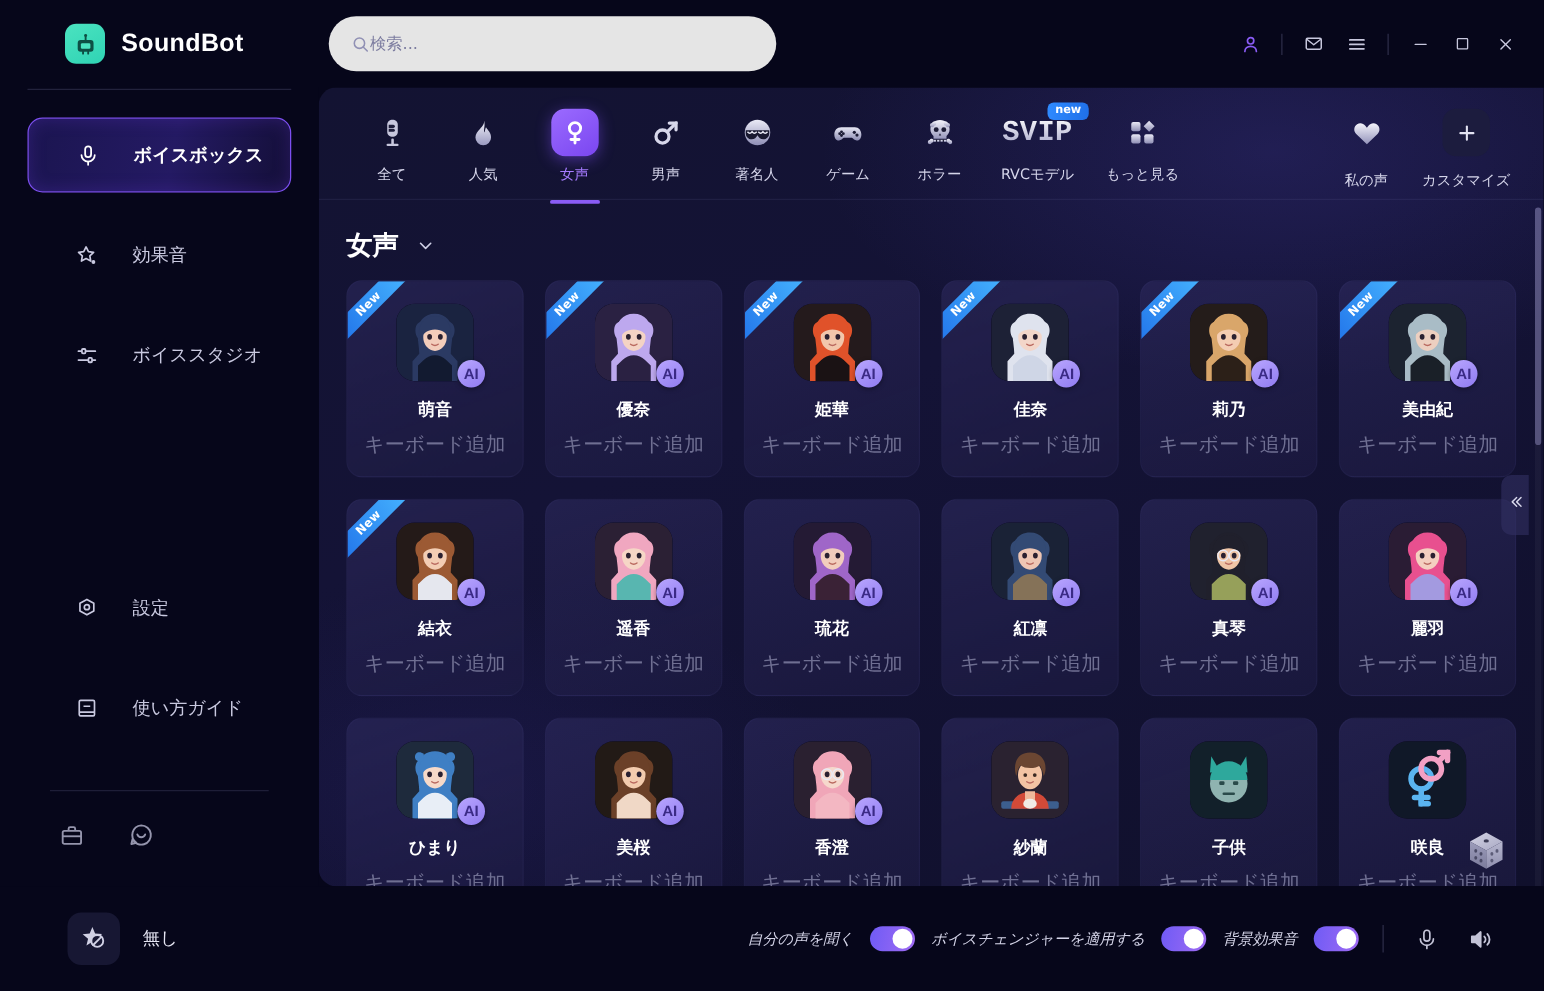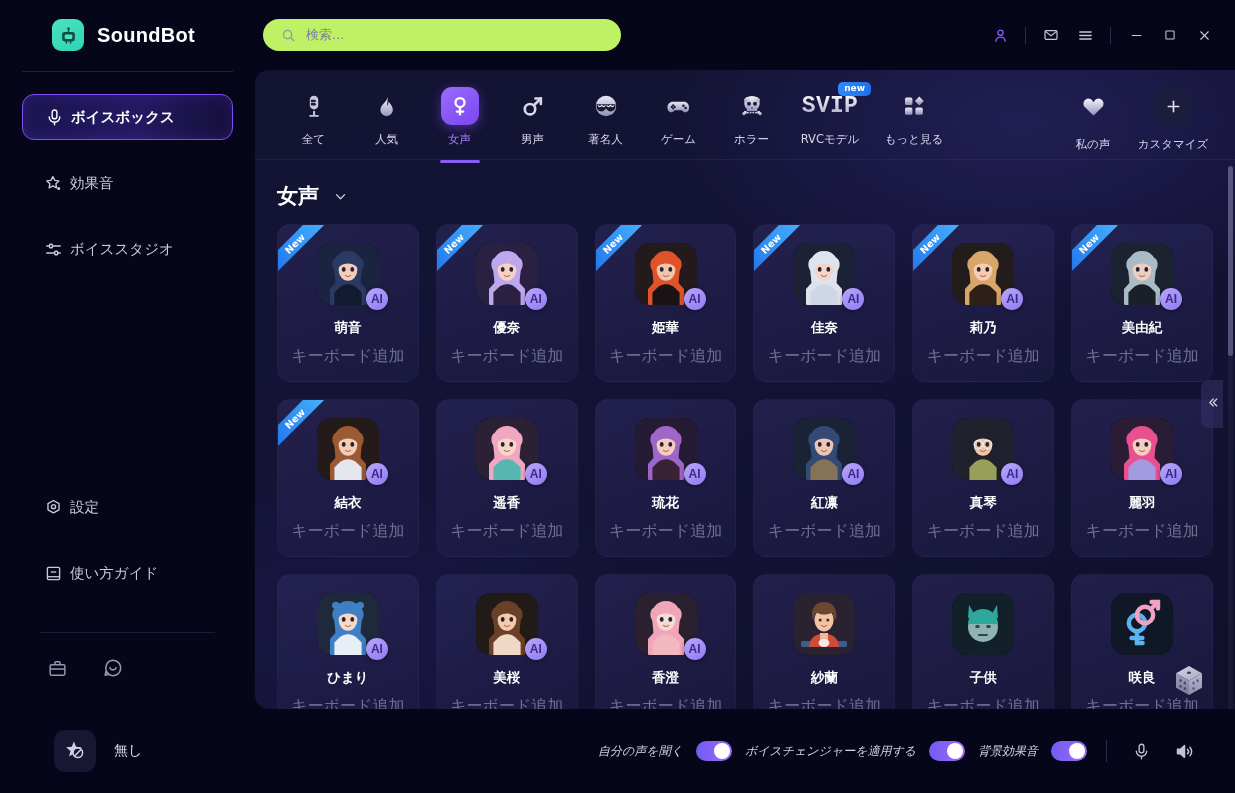--- a/index.html
+++ b/index.html
@@ -43,26 +43,25 @@
     border-radius: 9px;
     background: linear-gradient(150deg,#4be3c0 0%,#2fd3b4 100%);
     display: flex; align-items: center; justify-content: center;
     flex: 0 0 32px;
   }
   .brand-name {
     font-size: 20px; font-weight: bold; color: #ffffff; letter-spacing: .3px;
   }
 
   .searchbox {
-    width: 358px; height: 32px;
+    width: 358px; height: 44px;
     margin-left: 8px;
-    background: #bef264;
+    background: #e5e5e5;
     border-radius: 22px;
     display: flex; align-items: center;
-    gap: 10px;
     padding: 0 18px;
   }
   .searchbox .ph {
     font-size: 13px; color: #7d7da0;
     font-family: "DejaVu Sans", sans-serif;
   }
 
   .topbar-spacer { flex: 1 1 auto; }
 
   .win-tools {
@@ -100,26 +99,26 @@
     padding-top: 1px;
     position: relative;
     z-index: 20;
   }
   .sb-divider {
     height: 1px;
     background: #22223c;
     margin: 0 22px 22px 22px;
   }
   .nav-item {
-    height: 46px;
+    height: 60px;
     margin: 0 22px 20px 22px;
     border-radius: 12px;
     display: flex; align-items: center;
-    gap: 6px;
-    padding-left: 20px;
+    gap: 26px;
+    padding-left: 36px;
     cursor: pointer;
     color: #c9c9e0;
     font-size: 14.5px;
     font-family: "DejaVu Sans", sans-serif;
   }
   .nav-item.active {
     background: linear-gradient(100deg, #1b1550 0%, #241a63 55%, #140f38 100%);
     border: 1px solid #7c4ff0;
     color: #ffffff;
     font-weight: bold;

